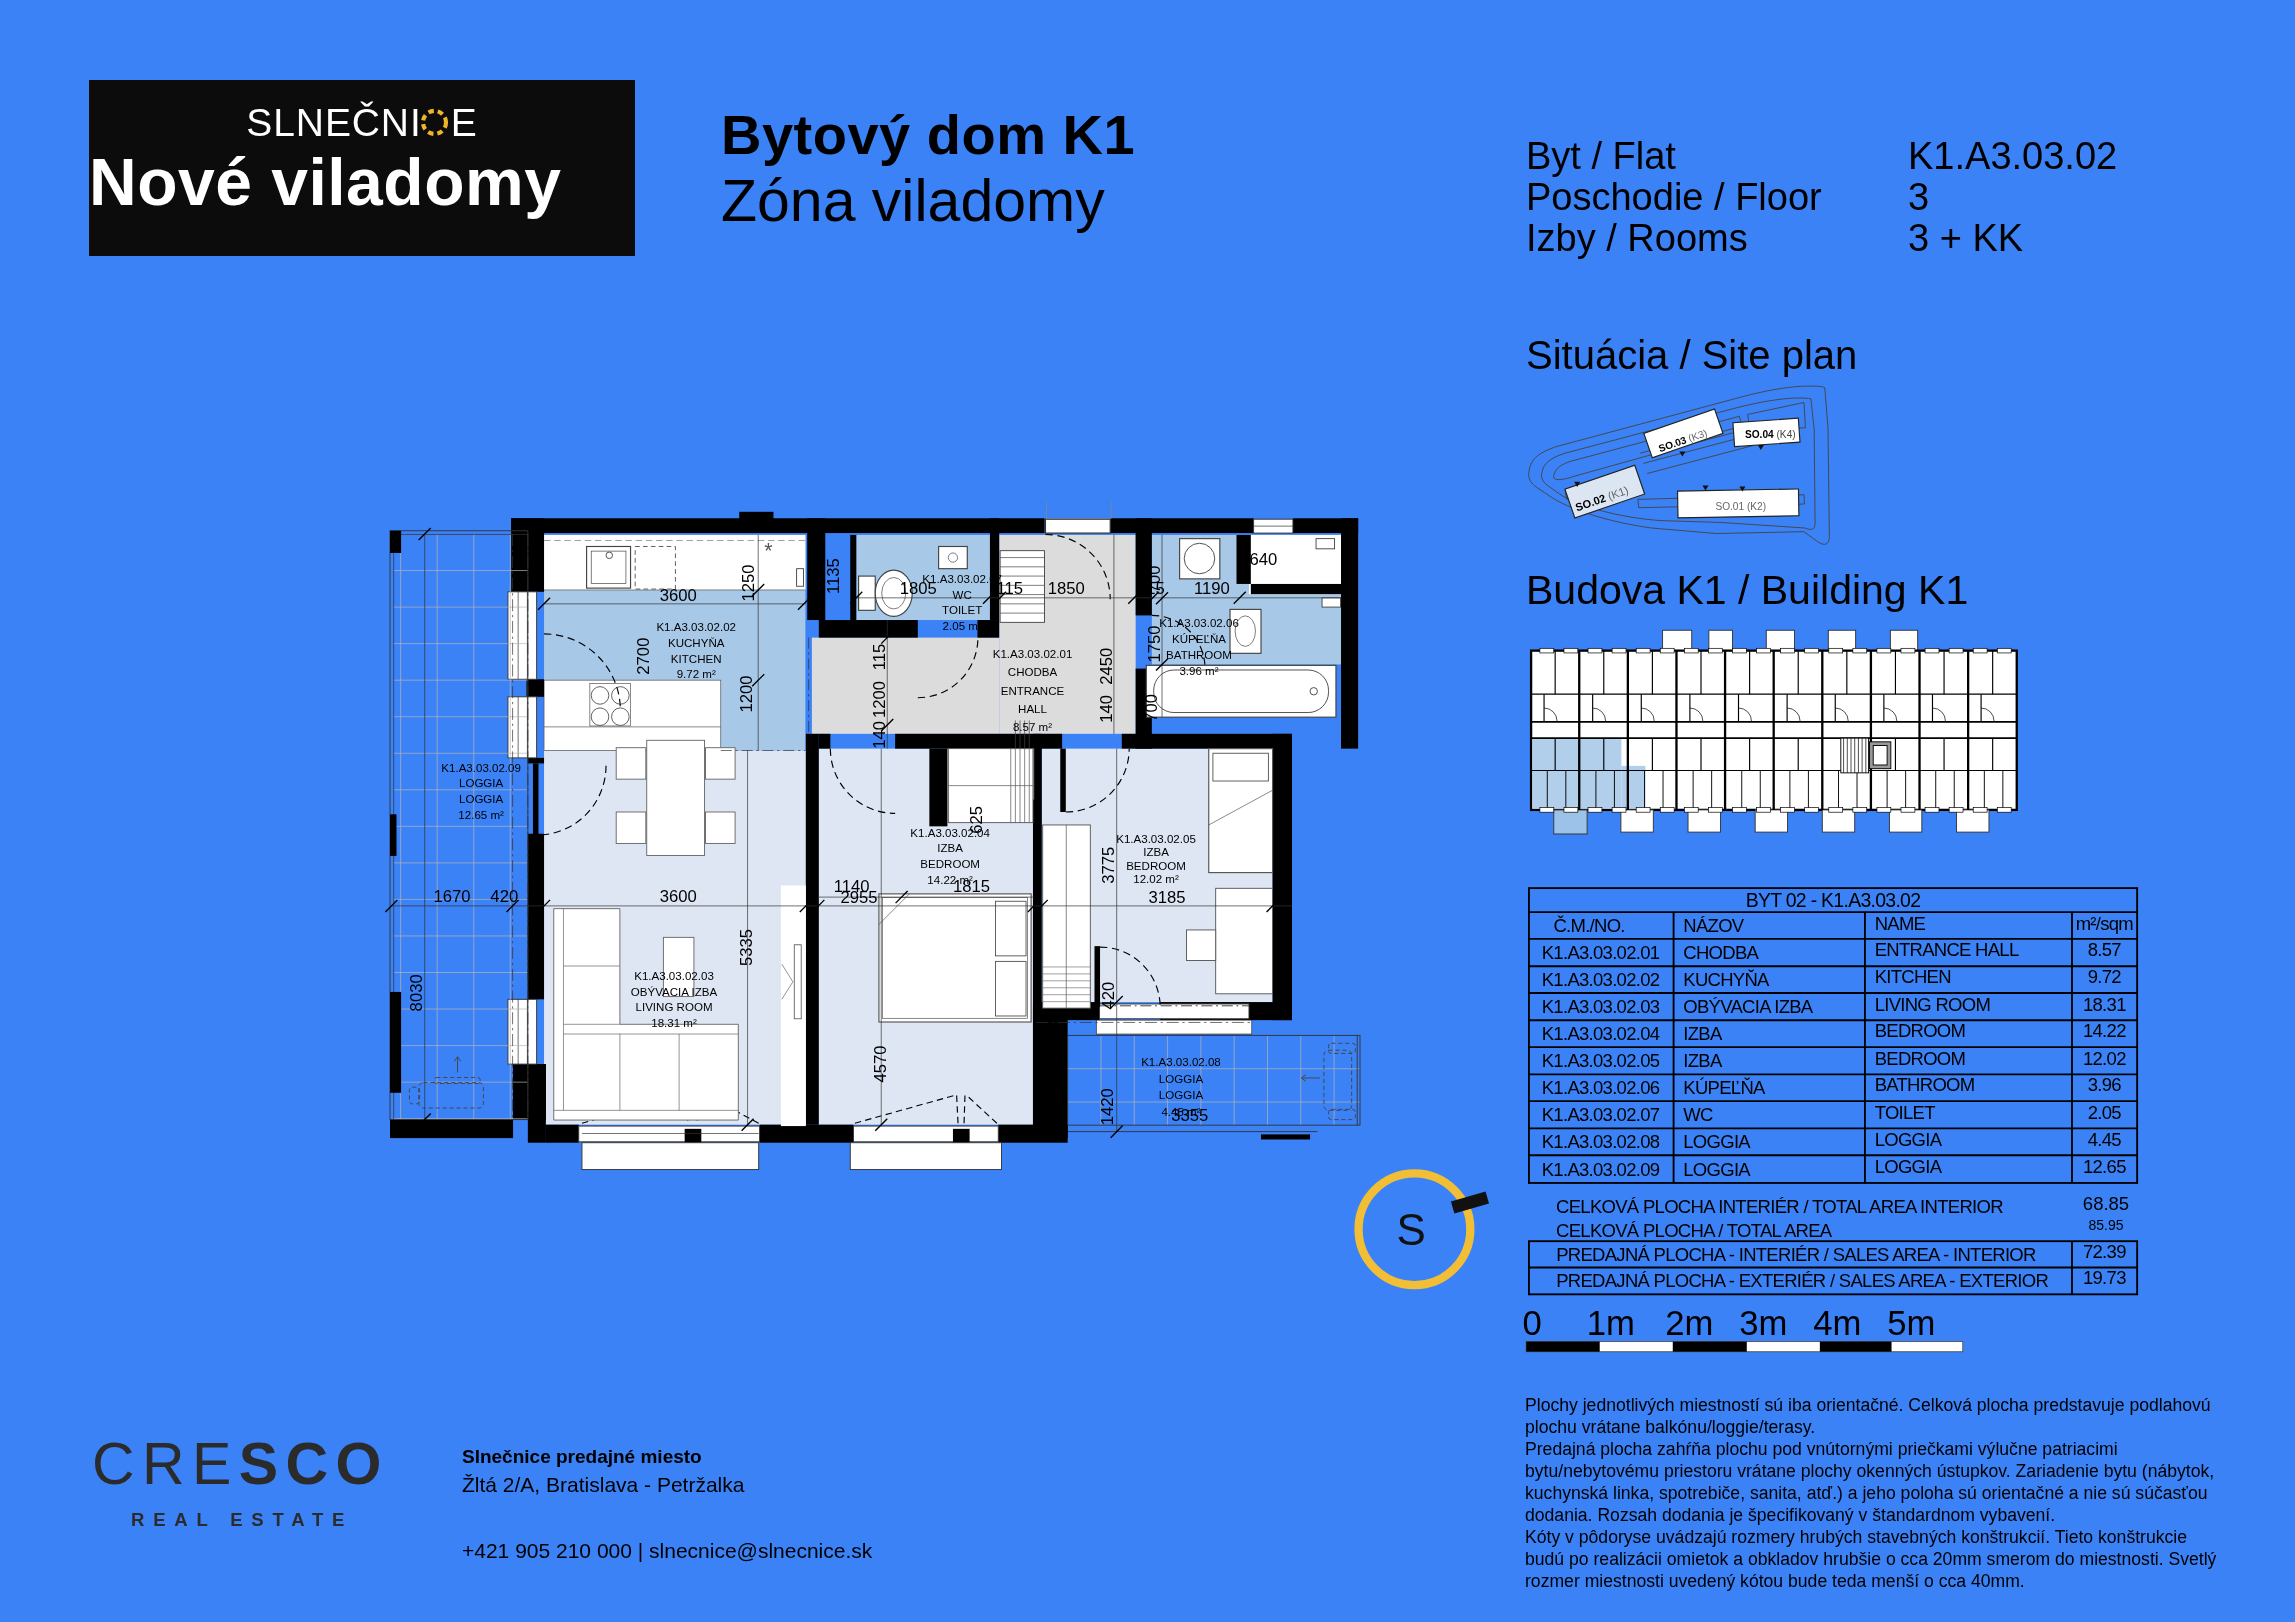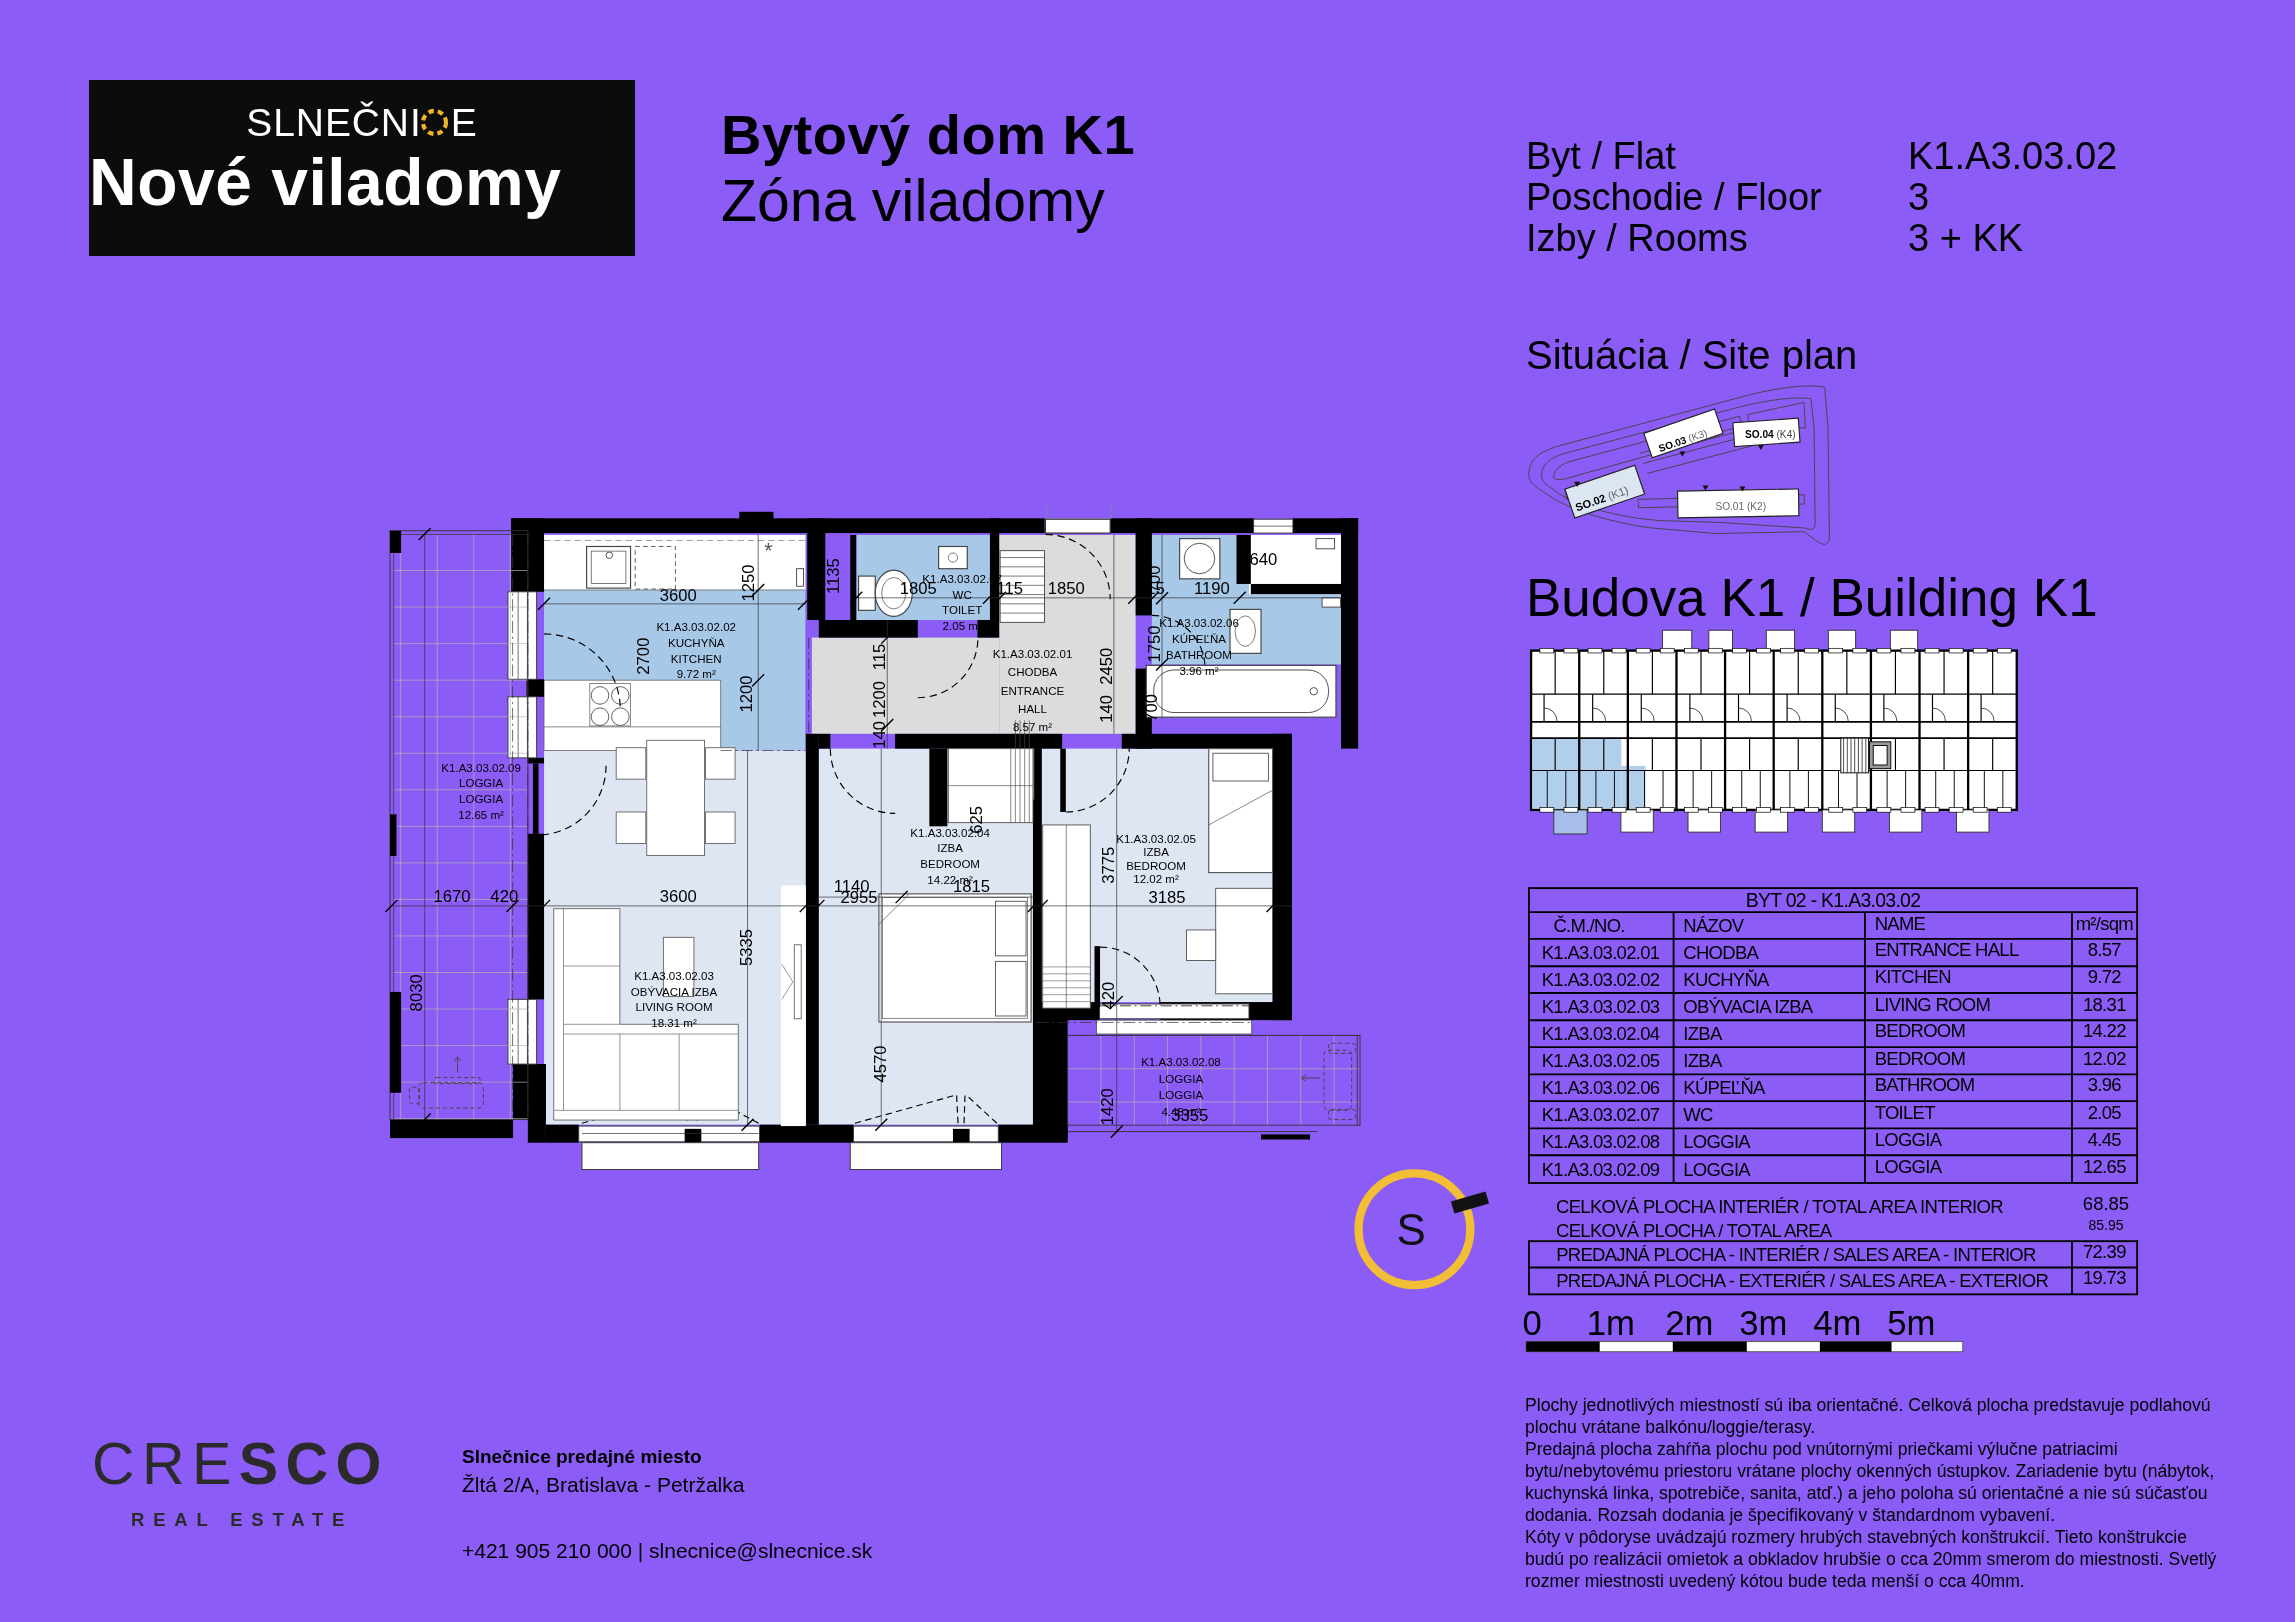--- a/index.html
+++ b/index.html
@@ -1,16 +1,16 @@
 <!DOCTYPE html>
 <html style="font-size:7.4px"><head>
 <meta charset="utf-8">
 <style>
 html,body{margin:0;padding:0;background:#fff;}
-#page{position:relative;width:2295px;height:1623px;background:#8b5cf6;font-family:"Liberation Sans",sans-serif;overflow:hidden;}
+#page{position:relative;width:2295px;height:1623px;background:#3b82f6;font-family:"Liberation Sans",sans-serif;overflow:hidden;}
 .abs{position:absolute;}
 .b{font-weight:bold;}
 </style>
 </head>
 <body>
 <div id="page">
 
 <div class="abs" style="left:89px;top:80px;width:546px;height:176px;background:#0c0c0c;"></div>
 <div class="abs" style="left:89px;top:101px;width:546px;text-align:center;color:#fff;font-size:39px;letter-spacing:0.9px;">SLNEČNI<span id="cgap" style="visibility:hidden">C</span>E</div>
 <svg id="ccirc" class="abs" style="left:417px;top:104px;" width="35" height="35" viewBox="0 0 76 76">
@@ -19,21 +19,21 @@
 <div class="abs" style="left:89px;top:144px;width:546px;text-align:left;color:#fff;font-size:66px;font-weight:bold;letter-spacing:0.5px;">Nové viladomy</div>
 
 <div class="abs b" style="left:721px;top:102px;font-size:56px;letter-spacing:0.5px;">Bytový dom K1</div>
 <div class="abs" style="left:1526px;top:136px;font-size:38px;line-height:41px;">Byt / Flat<br>Poschodie / Floor<br>Izby / Rooms</div>
 
 <div class="abs" style="left:721px;top:167px;font-size:59px;">Zóna viladomy</div>
 <div class="abs" style="left:1908px;top:136px;font-size:38px;line-height:41px;">K1.A3.03.02<br>3<br>3 + KK</div>
 
 <div class="abs" style="left:1526px;top:333px;font-size:40px;">Situácia / Site plan</div>
 
-<div class="abs" style="left:1526px;top:567px;font-size:53px;">Budova K1 / Building K1</div>
+<div class="abs" style="left:1526px;top:567px;font-size:41px;">Budova K1 / Building K1</div>
 
 <div class="abs" style="left:92px;top:1430px;font-size:59px;letter-spacing:7.4px;color:#2b2b2b;"><span style="font-weight:normal">CRE</span><span class="b">SCO</span></div>
 <div class="abs b" style="left:131px;top:1509px;font-size:18.5px;letter-spacing:8.8px;color:#2b2b2b;">REAL ESTATE</div>
 
 <div class="abs b" style="left:462px;top:1446px;font-size:19px;">Slnečnice predajné miesto</div>
 <div class="abs" style="left:462px;top:1473px;font-size:21px;">Žltá 2/A, Bratislava - Petržalka</div>
 <div class="abs" style="left:462px;top:1499px;font-size:21px;margin-top:40px;">+421 905 210 000 | slnecnice@slnecnice.sk</div>
 
 <div class="abs" style="left:1525px;top:1394px;width:809px;font-size:17.6px;line-height:22px;">Plochy jednotlivých miestností sú iba orientačné. Celková plocha predstavuje podlahovú<br>plochu vrátane balkónu/loggie/terasy.<br>Predajná plocha zahŕňa plochu pod vnútornými priečkami výlučne patriacimi<br>bytu/nebytovému priestoru vrátane plochy okenných ústupkov. Zariadenie bytu (nábytok,<br>kuchynská linka, spotrebiče, sanita, atď.) a jeho poloha sú orientačné a nie sú súčasťou<br>dodania. Rozsah dodania je špecifikovaný v štandardnom vybavení.<br>Kóty v pôdoryse uvádzajú rozmery hrubých stavebných konštrukcií. Tieto konštrukcie<br>budú po realizácii omietok a obkladov hrubšie o cca 20mm smerom do miestnosti. Svetlý<br>rozmer miestnosti uvedený kótou bude teda menší o cca 40mm.</div>
 

